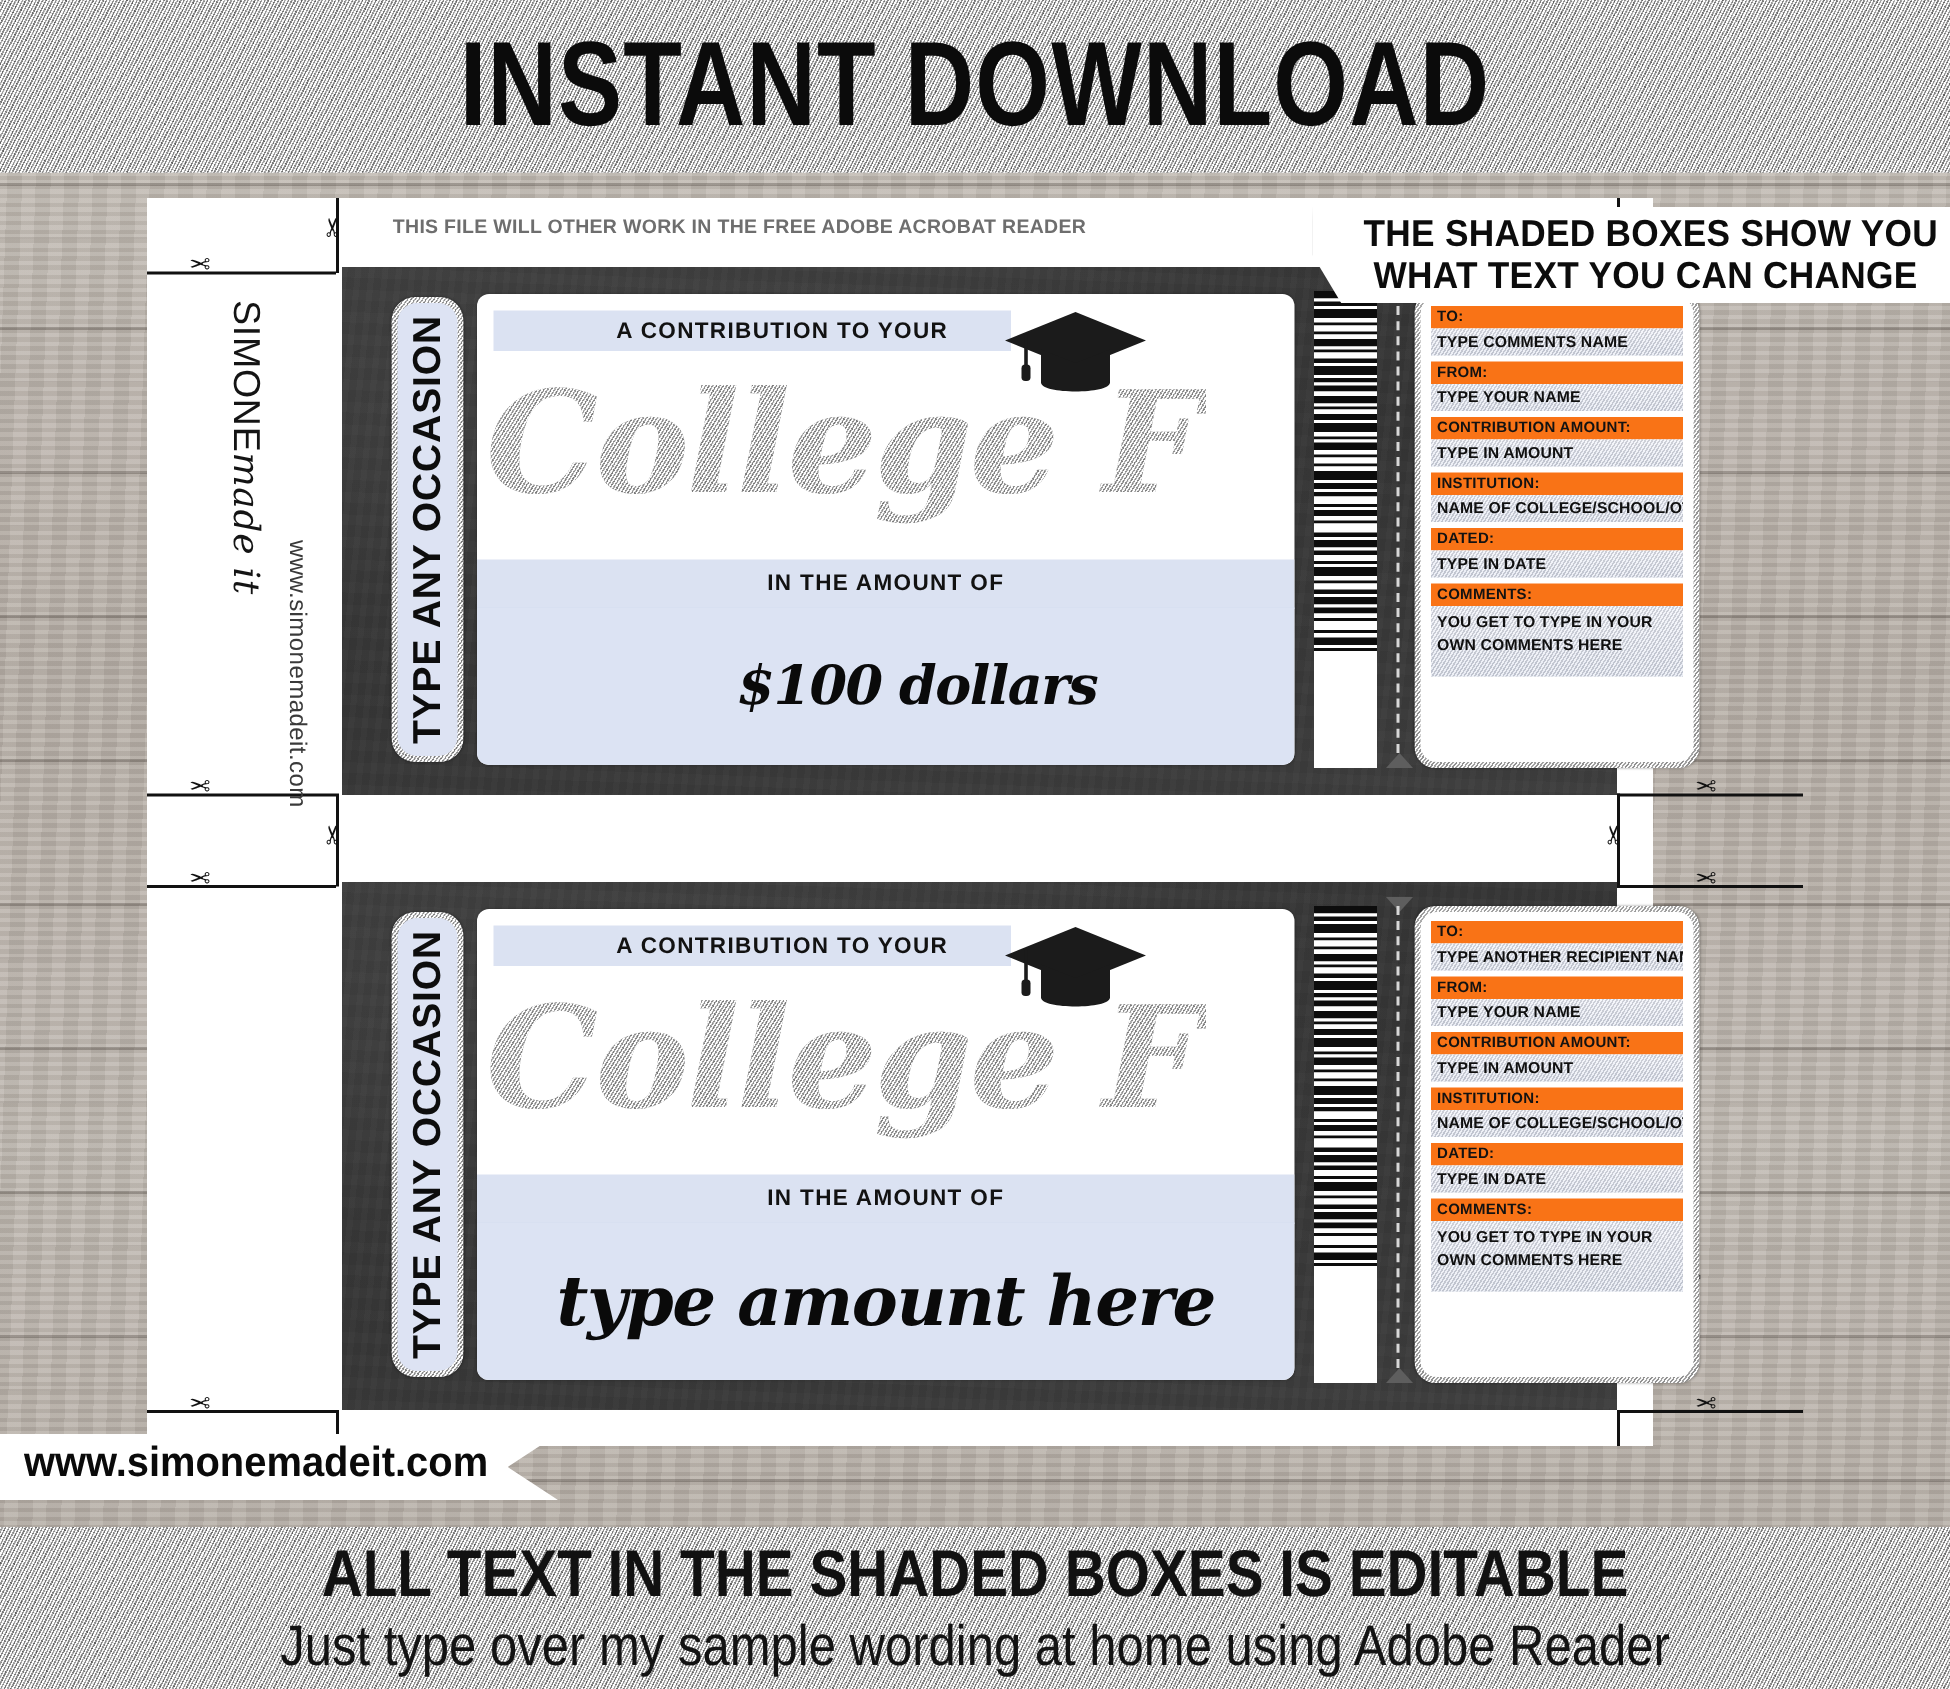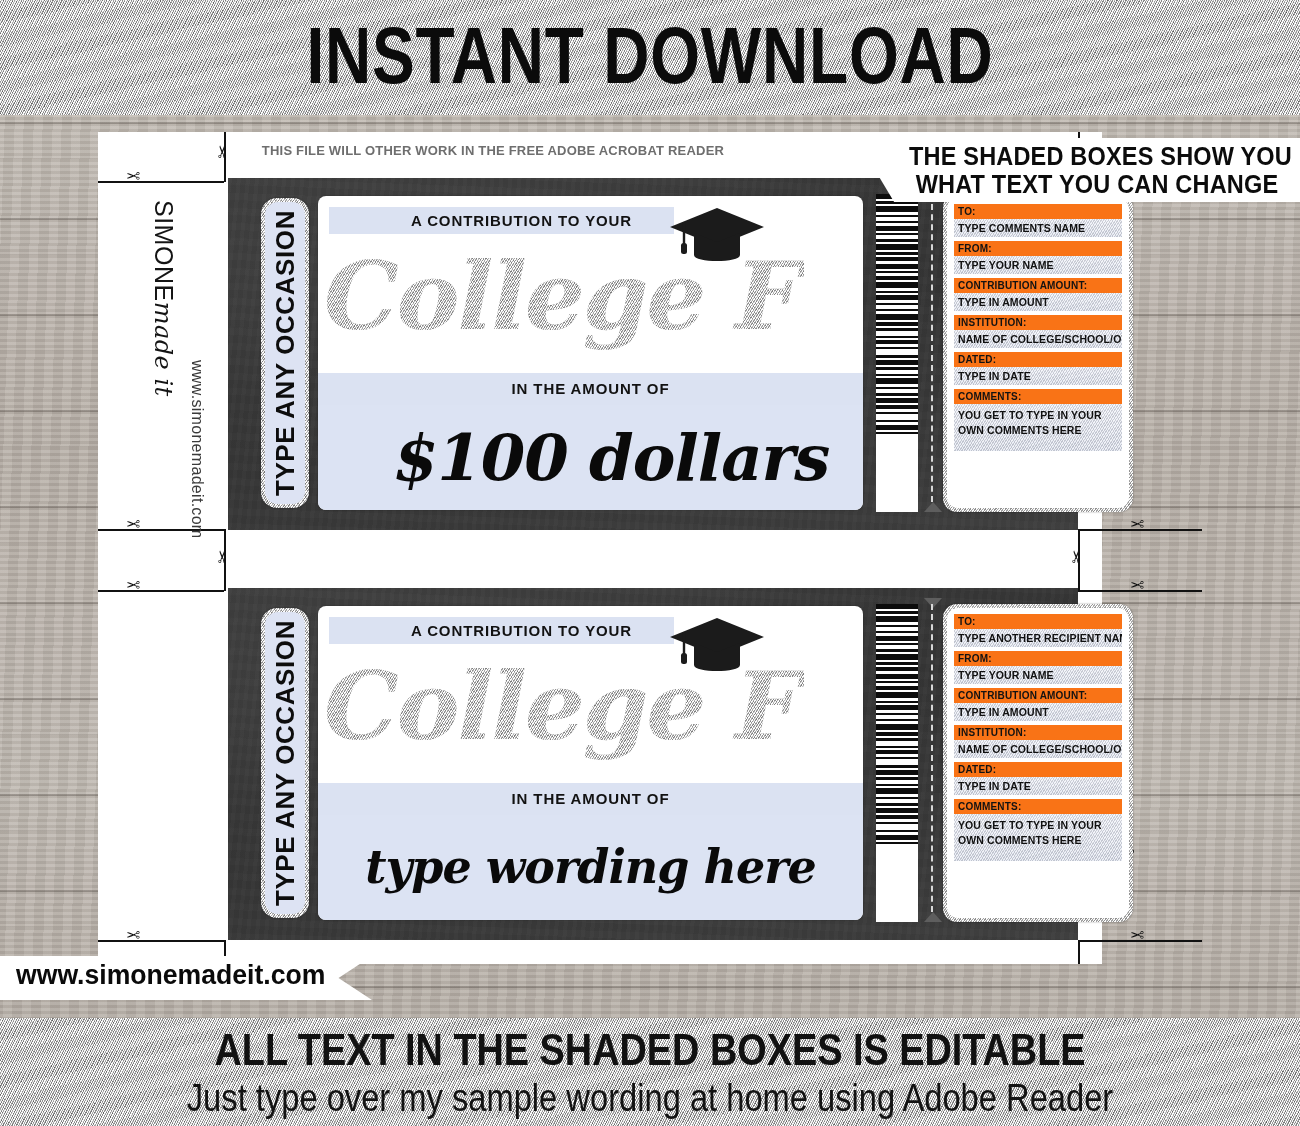--- a/index.html
+++ b/index.html
@@ -168,21 +168,21 @@
   }
   .band-amount-value{
     position:absolute;left:0;top:209px;width:545px;height:105px;
     background:#dce3f3;
   }
   .band-amount-value span{
     display:block;text-align:center;line-height:105px;
     font-family:"DejaVu Serif",serif;font-style:italic;font-weight:bold;
     color:#0a0a0a;white-space:nowrap;
   }
-  .amt-big{font-size:64px;letter-spacing:-1px;margin-left:42px;}
+  .amt-big{font-size:36px;letter-spacing:-1px;margin-left:42px;}
   .amt-wide{font-size:46px;letter-spacing:-1px;}
 
   
   .barcode{
     position:absolute;left:648px;top:16px;width:42px;height:318px;
     background:#fff;
   }
   .barcode i{display:block;width:100%;background:#0c0c0c;}
 
   
@@ -450,21 +450,21 @@
     <svg class="gradcap" viewBox="0 0 98 70">
       <polygon points="49,6 96,25 49,44 2,25" fill="#1b1b1b"></polygon>
       <path d="M26,31 L26,53 C26,61 72,61 72,53 L72,31 L49,40 Z" fill="#1b1b1b"></path>
       <line x1="16" y1="21" x2="16" y2="43" stroke="#1b1b1b" stroke-width="2.4"></line>
       <rect x="13" y="41" width="6" height="11" rx="2.5" fill="#1b1b1b"></rect>
     </svg>
     <div class="band-amount-label">
         <span>IN THE AMOUNT OF</span>
       </div>
     <div class="band-amount-value">
-        <span class="amt-wide">type wording here</span>
+        <span class="amt-wide">type amount here</span>
       </div>
   </div>
 
   <div class="barcode">
       <i style="height: 5px; background: rgb(12, 12, 12);"></i>
       <i style="height: 2px; background: rgb(255, 255, 255);"></i>
       <i style="height: 3px; background: rgb(12, 12, 12);"></i>
       <i style="height: 2px; background: rgb(255, 255, 255);"></i>
       <i style="height: 6px; background: rgb(12, 12, 12);"></i>
       <i style="height: 3px; background: rgb(255, 255, 255);"></i>

